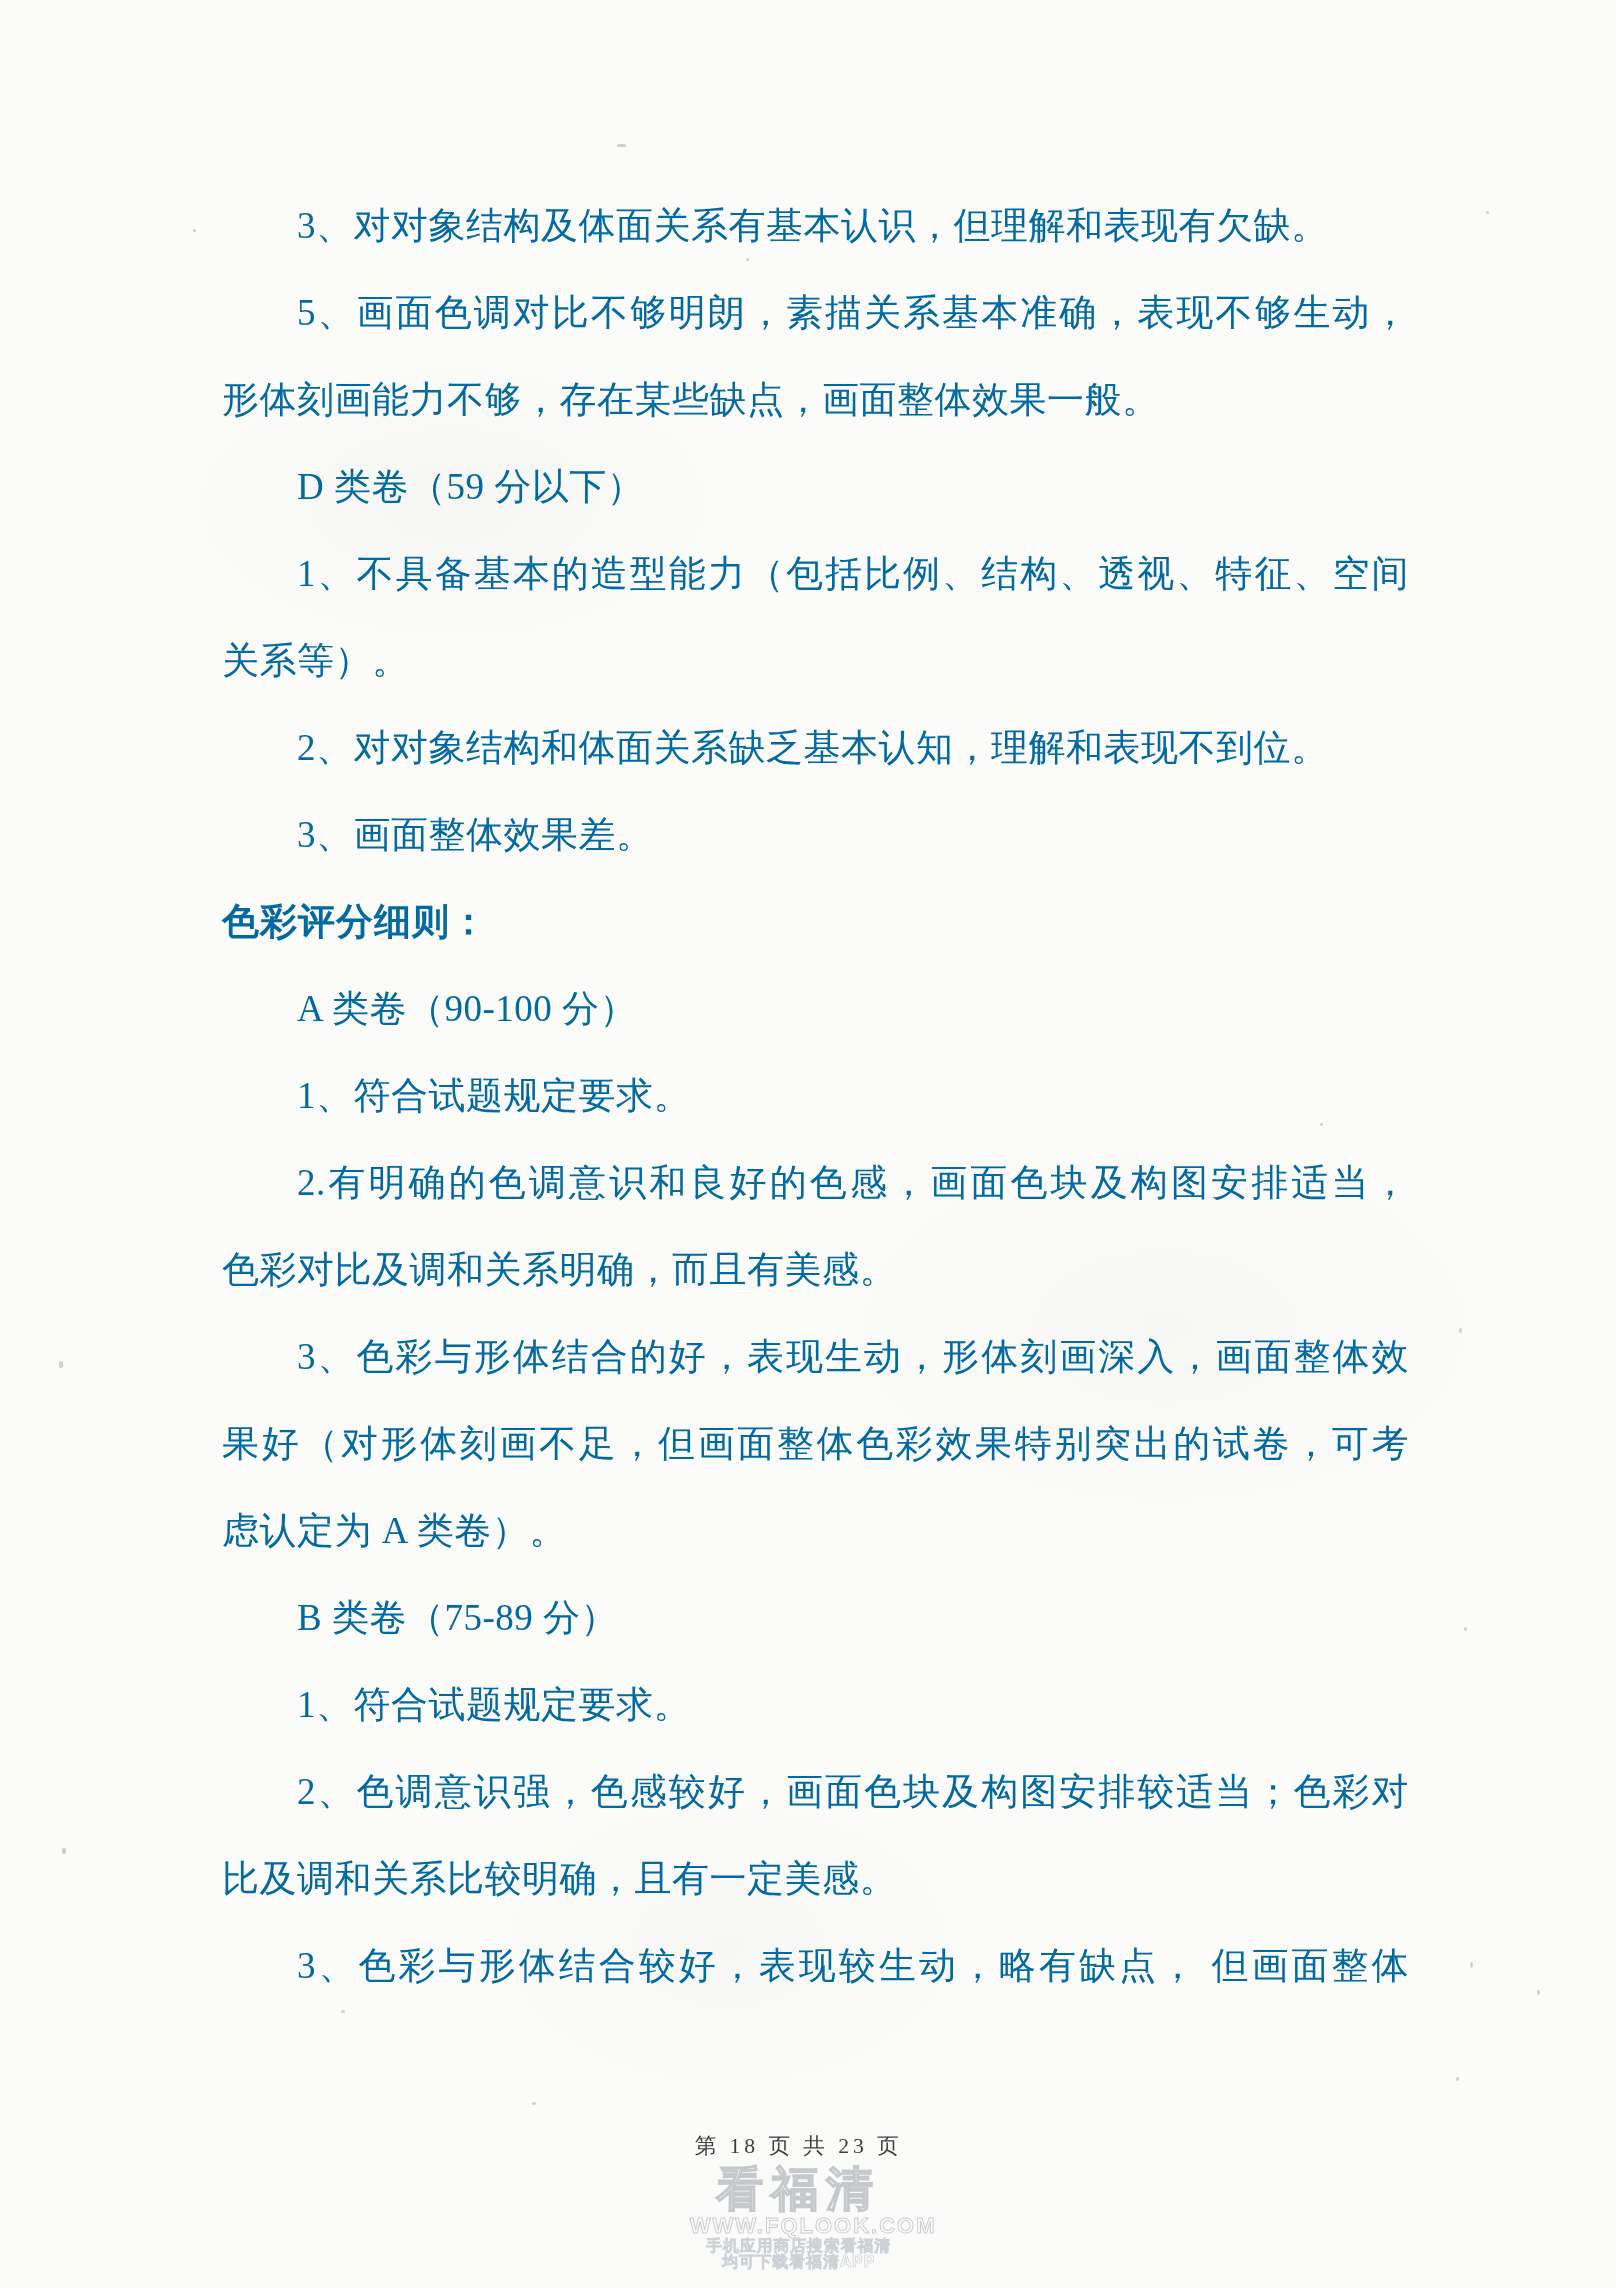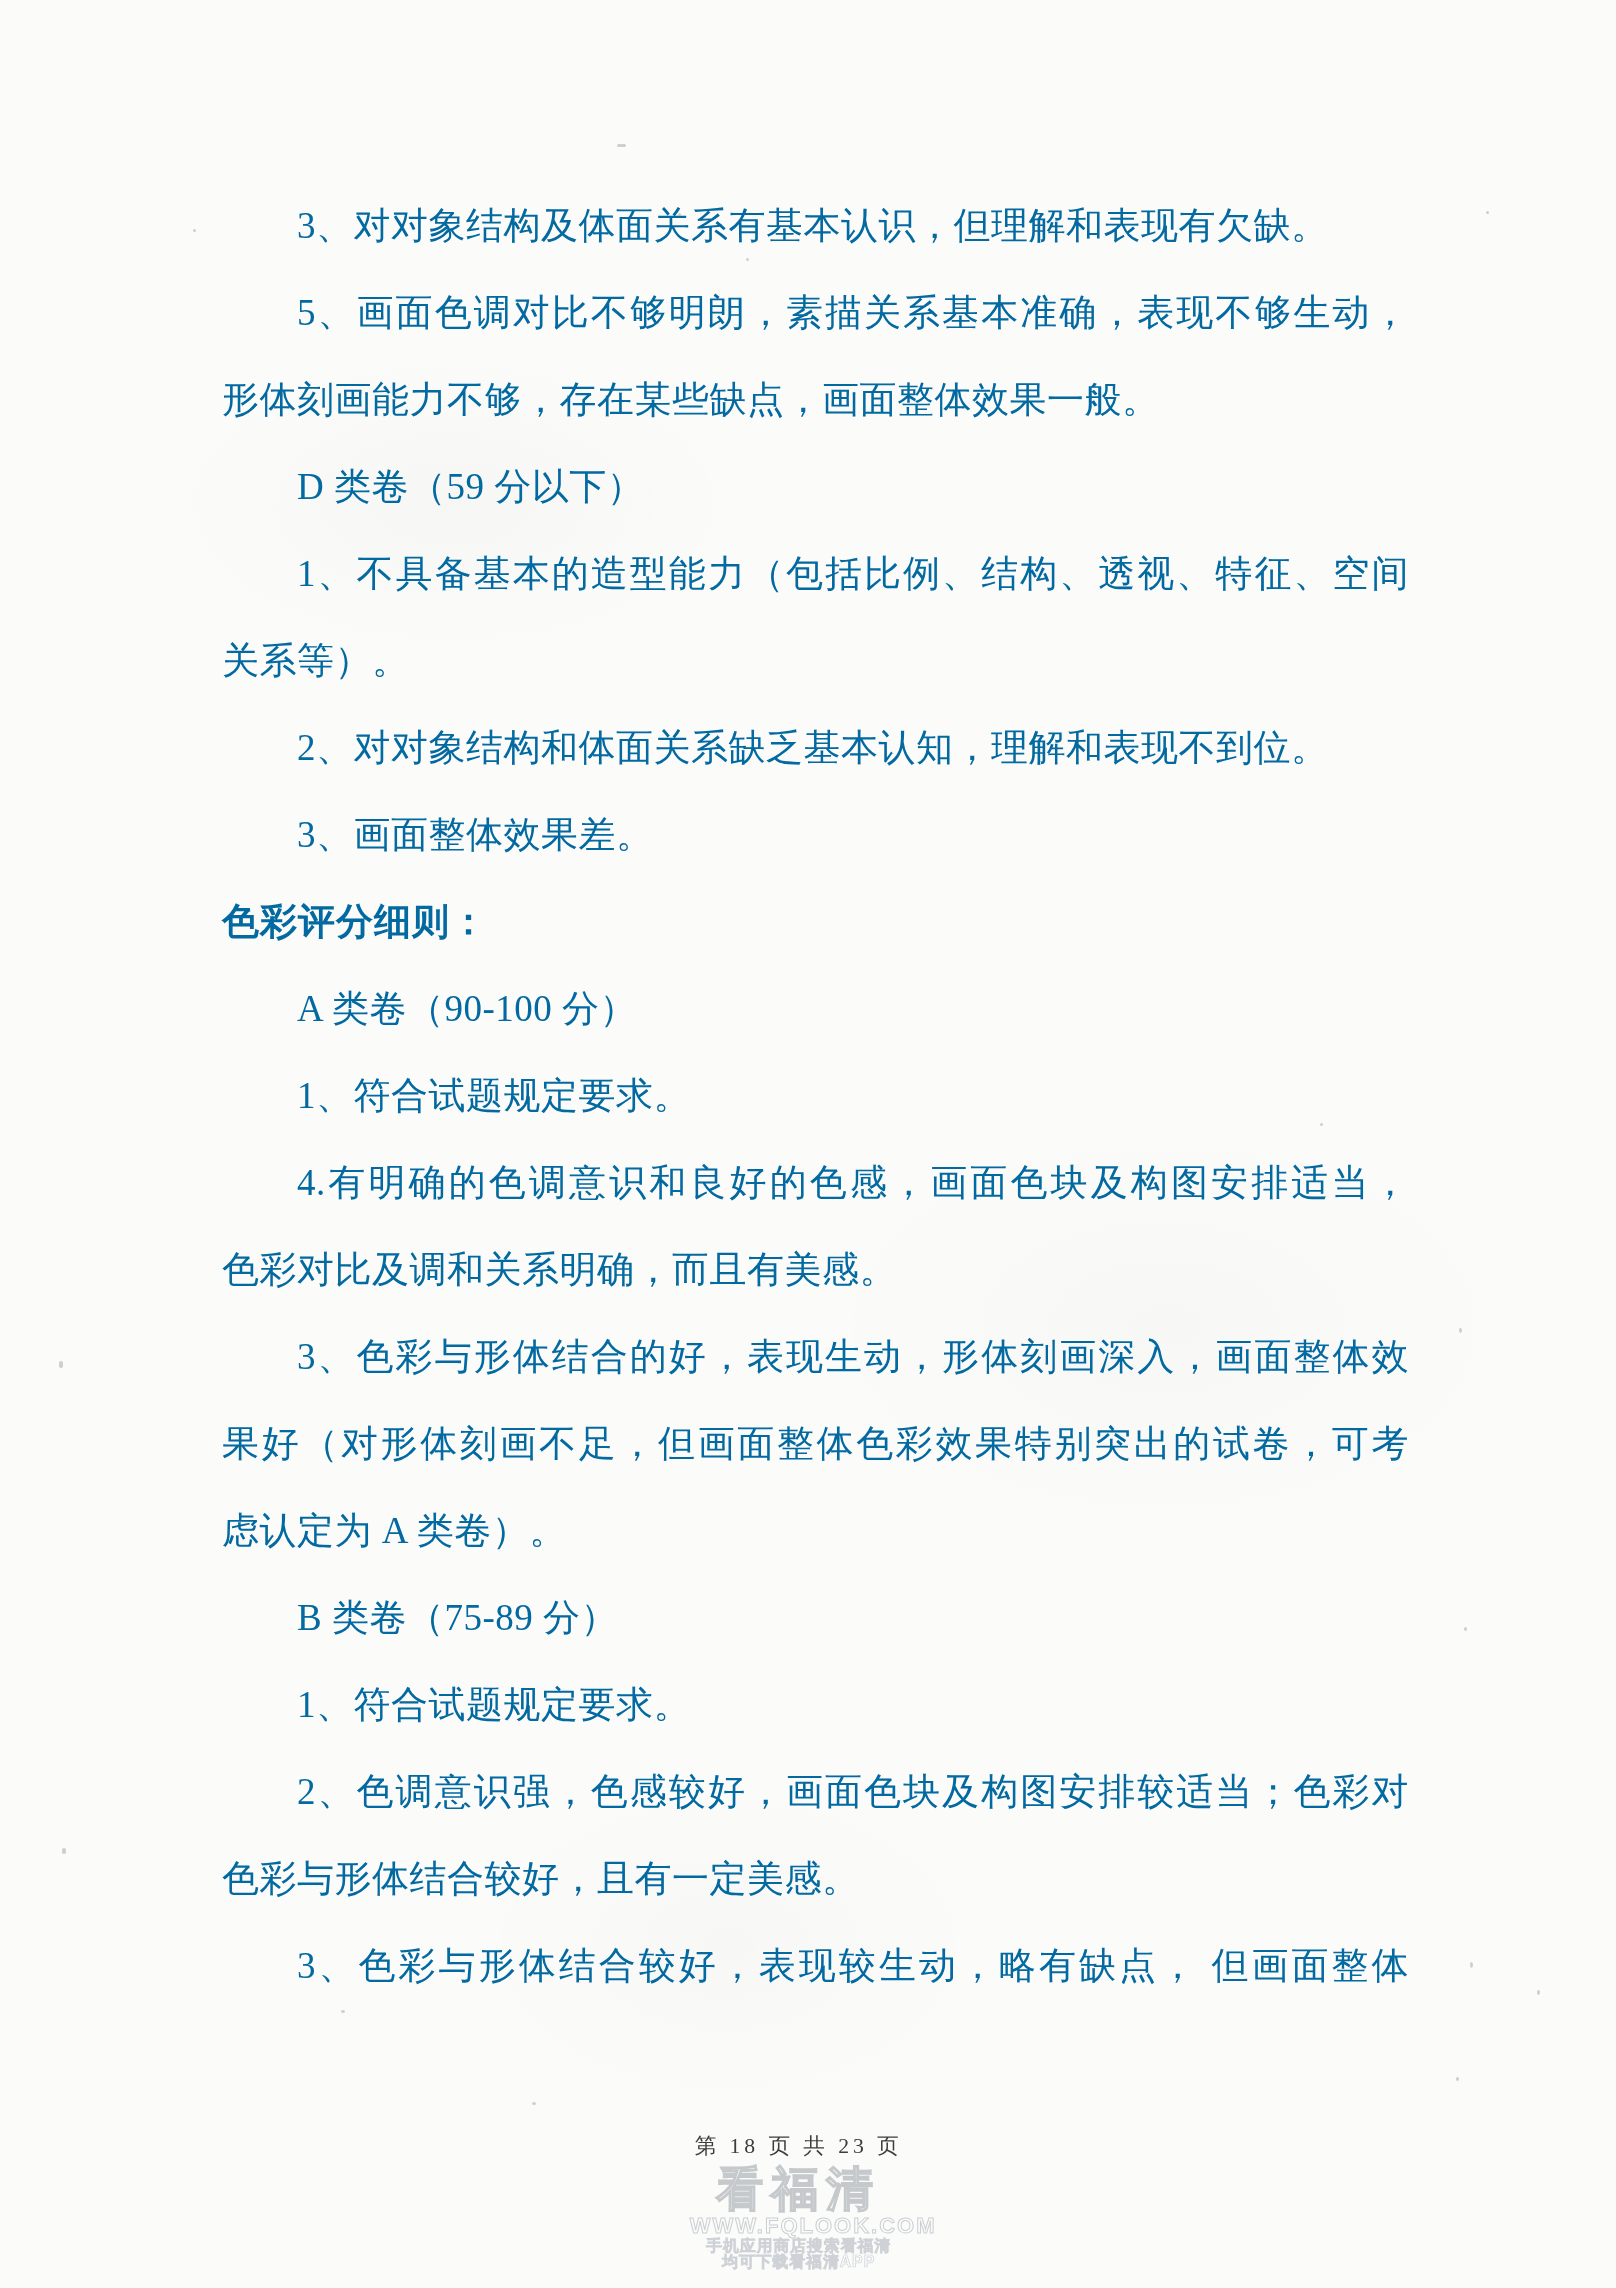--- a/index.html
+++ b/index.html
@@ -128,29 +128,29 @@
       <div class="line indent justify">5、画面色调对比不够明朗，素描关系基本准确，表现不够生动，</div>
       <div class="line">形体刻画能力不够，存在某些缺点，画面整体效果一般。</div>
       <div class="line indent">D 类卷（59 分以下）</div>
       <div class="line indent justify">1、不具备基本的造型能力（包括比例、结构、透视、特征、空间</div>
       <div class="line">关系等）。</div>
       <div class="line indent">2、对对象结构和体面关系缺乏基本认知，理解和表现不到位。</div>
       <div class="line indent">3、画面整体效果差。</div>
       <div class="line bold">色彩评分细则：</div>
       <div class="line indent">A 类卷（90-100 分）</div>
       <div class="line indent">1、符合试题规定要求。</div>
-      <div class="line indent justify">4.有明确的色调意识和良好的色感，画面色块及构图安排适当，</div>
+      <div class="line indent justify">2.有明确的色调意识和良好的色感，画面色块及构图安排适当，</div>
       <div class="line">色彩对比及调和关系明确，而且有美感。</div>
       <div class="line indent justify">3、色彩与形体结合的好，表现生动，形体刻画深入，画面整体效</div>
       <div class="line justify">果好（对形体刻画不足，但画面整体色彩效果特别突出的试卷，可考</div>
       <div class="line">虑认定为 A 类卷）。</div>
       <div class="line indent">B 类卷（75-89 分）</div>
       <div class="line indent">1、符合试题规定要求。</div>
       <div class="line indent justify">2、色调意识强，色感较好，画面色块及构图安排较适当；色彩对</div>
-      <div class="line">色彩与形体结合较好，且有一定美感。</div>
+      <div class="line">比及调和关系比较明确，且有一定美感。</div>
       <div class="line indent justify">3、色彩与形体结合较好，表现较生动，略有缺点， 但画面整体</div>
     </div>
 
   <div class="footer">
     <span>第 18 页 共 23 页</span>
   </div>
 
   <div class="watermark">
     <div class="wm-title">看福清</div>
     <div class="wm-url">WWW.FQLOOK.COM</div>

